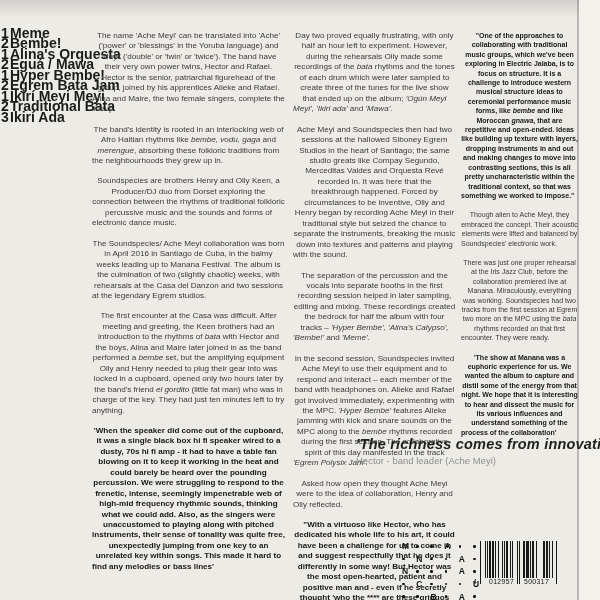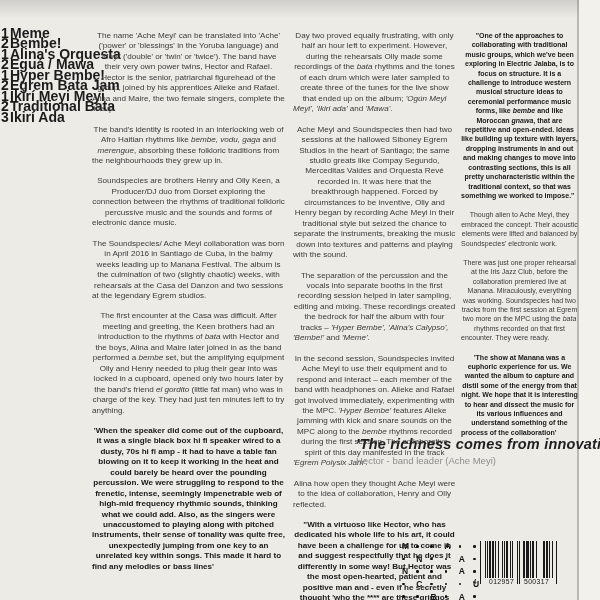--- a/index.html
+++ b/index.html
@@ -66,21 +66,21 @@
       <p><span>Soundspecies are brothers Henry and Olly Keen, a Producer/DJ duo from Dorset exploring the connection between the rhythms of traditional folkloric percussive music and the sounds and forms of electronic dance music.</span></p>
       <p><span>The Soundspecies/ Ache Meyi collaboration was born in April 2016 in Santiago de Cuba, in the balmy weeks leading up to Manana Festival. The album is the culmination of two (slightly chaotic) weeks, with rehearsals at the Casa del Danzon and two sessions at the legendary Egrem studios.</span></p>
       <p><span>The first encounter at the Casa was difficult. After meeting and greeting, the Keen brothers had an introduction to the rhythms of </span><i>bata</i><span> with Hector and the boys, Alina and Maire later joined in as the band performed a </span><i>bembe</i><span> set, but the amplifying equipment Olly and Henry needed to plug their gear into was locked in a cupboard, opened only two hours later by the band's friend </span><i>el gordito</i><span> (little fat man) who was in charge of the key. They had just ten minutes left to try anything.</span></p>
       <p class="b"><span>'When the speaker did come out of the cupboard, it was a single black box hi fi speaker wired to a dusty, 70s hi fi amp - it had to have a table fan blowing on it to keep it working in the heat and could barely be heard over the pounding percussion. We were struggling to respond to the frenetic, intense, seemingly impenetrable web of high-mid frequency rhythmic sounds, thinking what we could add. Also, as the singers were unaccustomed to playing along with pitched instruments, their sense of tonality was quite free, unexpectedly jumping from one key to an unrelated key within songs. This made it hard to find any melodies or bass lines'</span></p>
     </div>
   <div class="col col2" id="col2">
       <p><span>Day two proved equally frustrating, with only half an hour left to experiment. However, during the rehearsals Olly made some recordings of the </span><i>bata</i><span> rhythms and the tones of each drum which were later sampled to create three of the tunes for the live show that ended up on the album; </span><i>'Ogún Meyi Meyi', 'Ikiri ada'</i><span> and </span><i>'Mawa'</i><span>.</span></p>
       <p><span>Ache Meyi and Soundspecies then had two sessions at the hallowed Siboney Egrem Studios in the heart of Santiago; the same studio greats like Compay Segundo, Merceditas Valdes and Orquesta Revé recorded in. It was here that the breakthrough happened. Forced by circumstances to be inventive, Olly and Henry began by recording Ache Meyi in their traditional style but seized the chance to separate the instruments, breaking the music down into textures and patterns and playing with the sound.</span></p>
       <p><span>The separation of the percussion and the vocals into separate booths in the first recording session helped in later sampling, editing and mixing. These recordings created the bedrock for half the album with four tracks – </span><i>'Hyper Bembe', 'Alina's Calypso', 'Bembe!'</i><span> and </span><i>'Meme'</i><span>.</span></p>
       <p><span>In the second session, Soundspecies invited Ache Meyi to use their equipment and to respond and interact – each member of the band with headphones on. Alieke and Rafael got involved immediately, experimenting with the MPC. </span><i>'Hyper Bembe'</i><span> features Alieke jamming with kick and snare sounds on the MPC along to the </span><i>bembe</i><span> rhythms recorded during the first session. The collaborative spirit of this day manifested in the track </span><i>'Egrem Polysix Jam'</i><span>.</span></p>
-      <p><span>Alina how open they thought Ache Meyi were to the idea of collaboration, Henry and Olly reflected.</span></p>
+      <p><span>Asked how open they thought Ache Meyi were to the idea of collaboration, Henry and Olly reflected.</span></p>
       <p class="b"><span>"With a virtuoso like Hector, who has dedicated his whole life to his art, it could have been a challenge for us to come in and suggest respectfully that he does it differently in some way! But Hector was the most open-hearted, patient and positive man and - even if he secretly thought 'who the **** are these gringos from England?!' he didn't let it show!"</span></p>
     </div>
   <div class="col col3" id="col3">
       <p class="b"><span>"One of the approaches to collaborating with traditional music groups, which we've been exploring in Electric Jalaba, is to focus on structure. It is a challenge to introduce western musical structure ideas to ceremonial performance music forms, like </span><i>bembe</i><span> and like Moroccan </span><i>gnawa</i><span>, that are repetitive and open-ended. Ideas like building up texture with layers, dropping instruments in and out and making changes to move into contrasting sections, this is all pretty uncharacteristic within the traditional context, so that was something we worked to impose."</span></p>
       <p><span>Though alien to Ache Meyi, they embraced the concept. Their acoustic elements were lifted and balanced by Soundspecies' electronic work.</span></p>
       <p><span>There was just one proper rehearsal at the Iris Jazz Club, before the collaboration premiered live at Manana. Miraculously, everything was working. Soundspecies had two tracks from the first session at Egrem two more on the MPC using the </span><i>bata</i><span> rhythms recorded on that first encounter. They were ready.</span></p>
       <p class="b"><span>'The show at Manana was a euphoric experience for us. We wanted the album to capture and distil some of the energy from that night. We hope that it is interesting to hear and dissect the music for its various influences and understand something of the process of the collaboration'</span></p>
     </div>
 
   <div class="pullquote">

